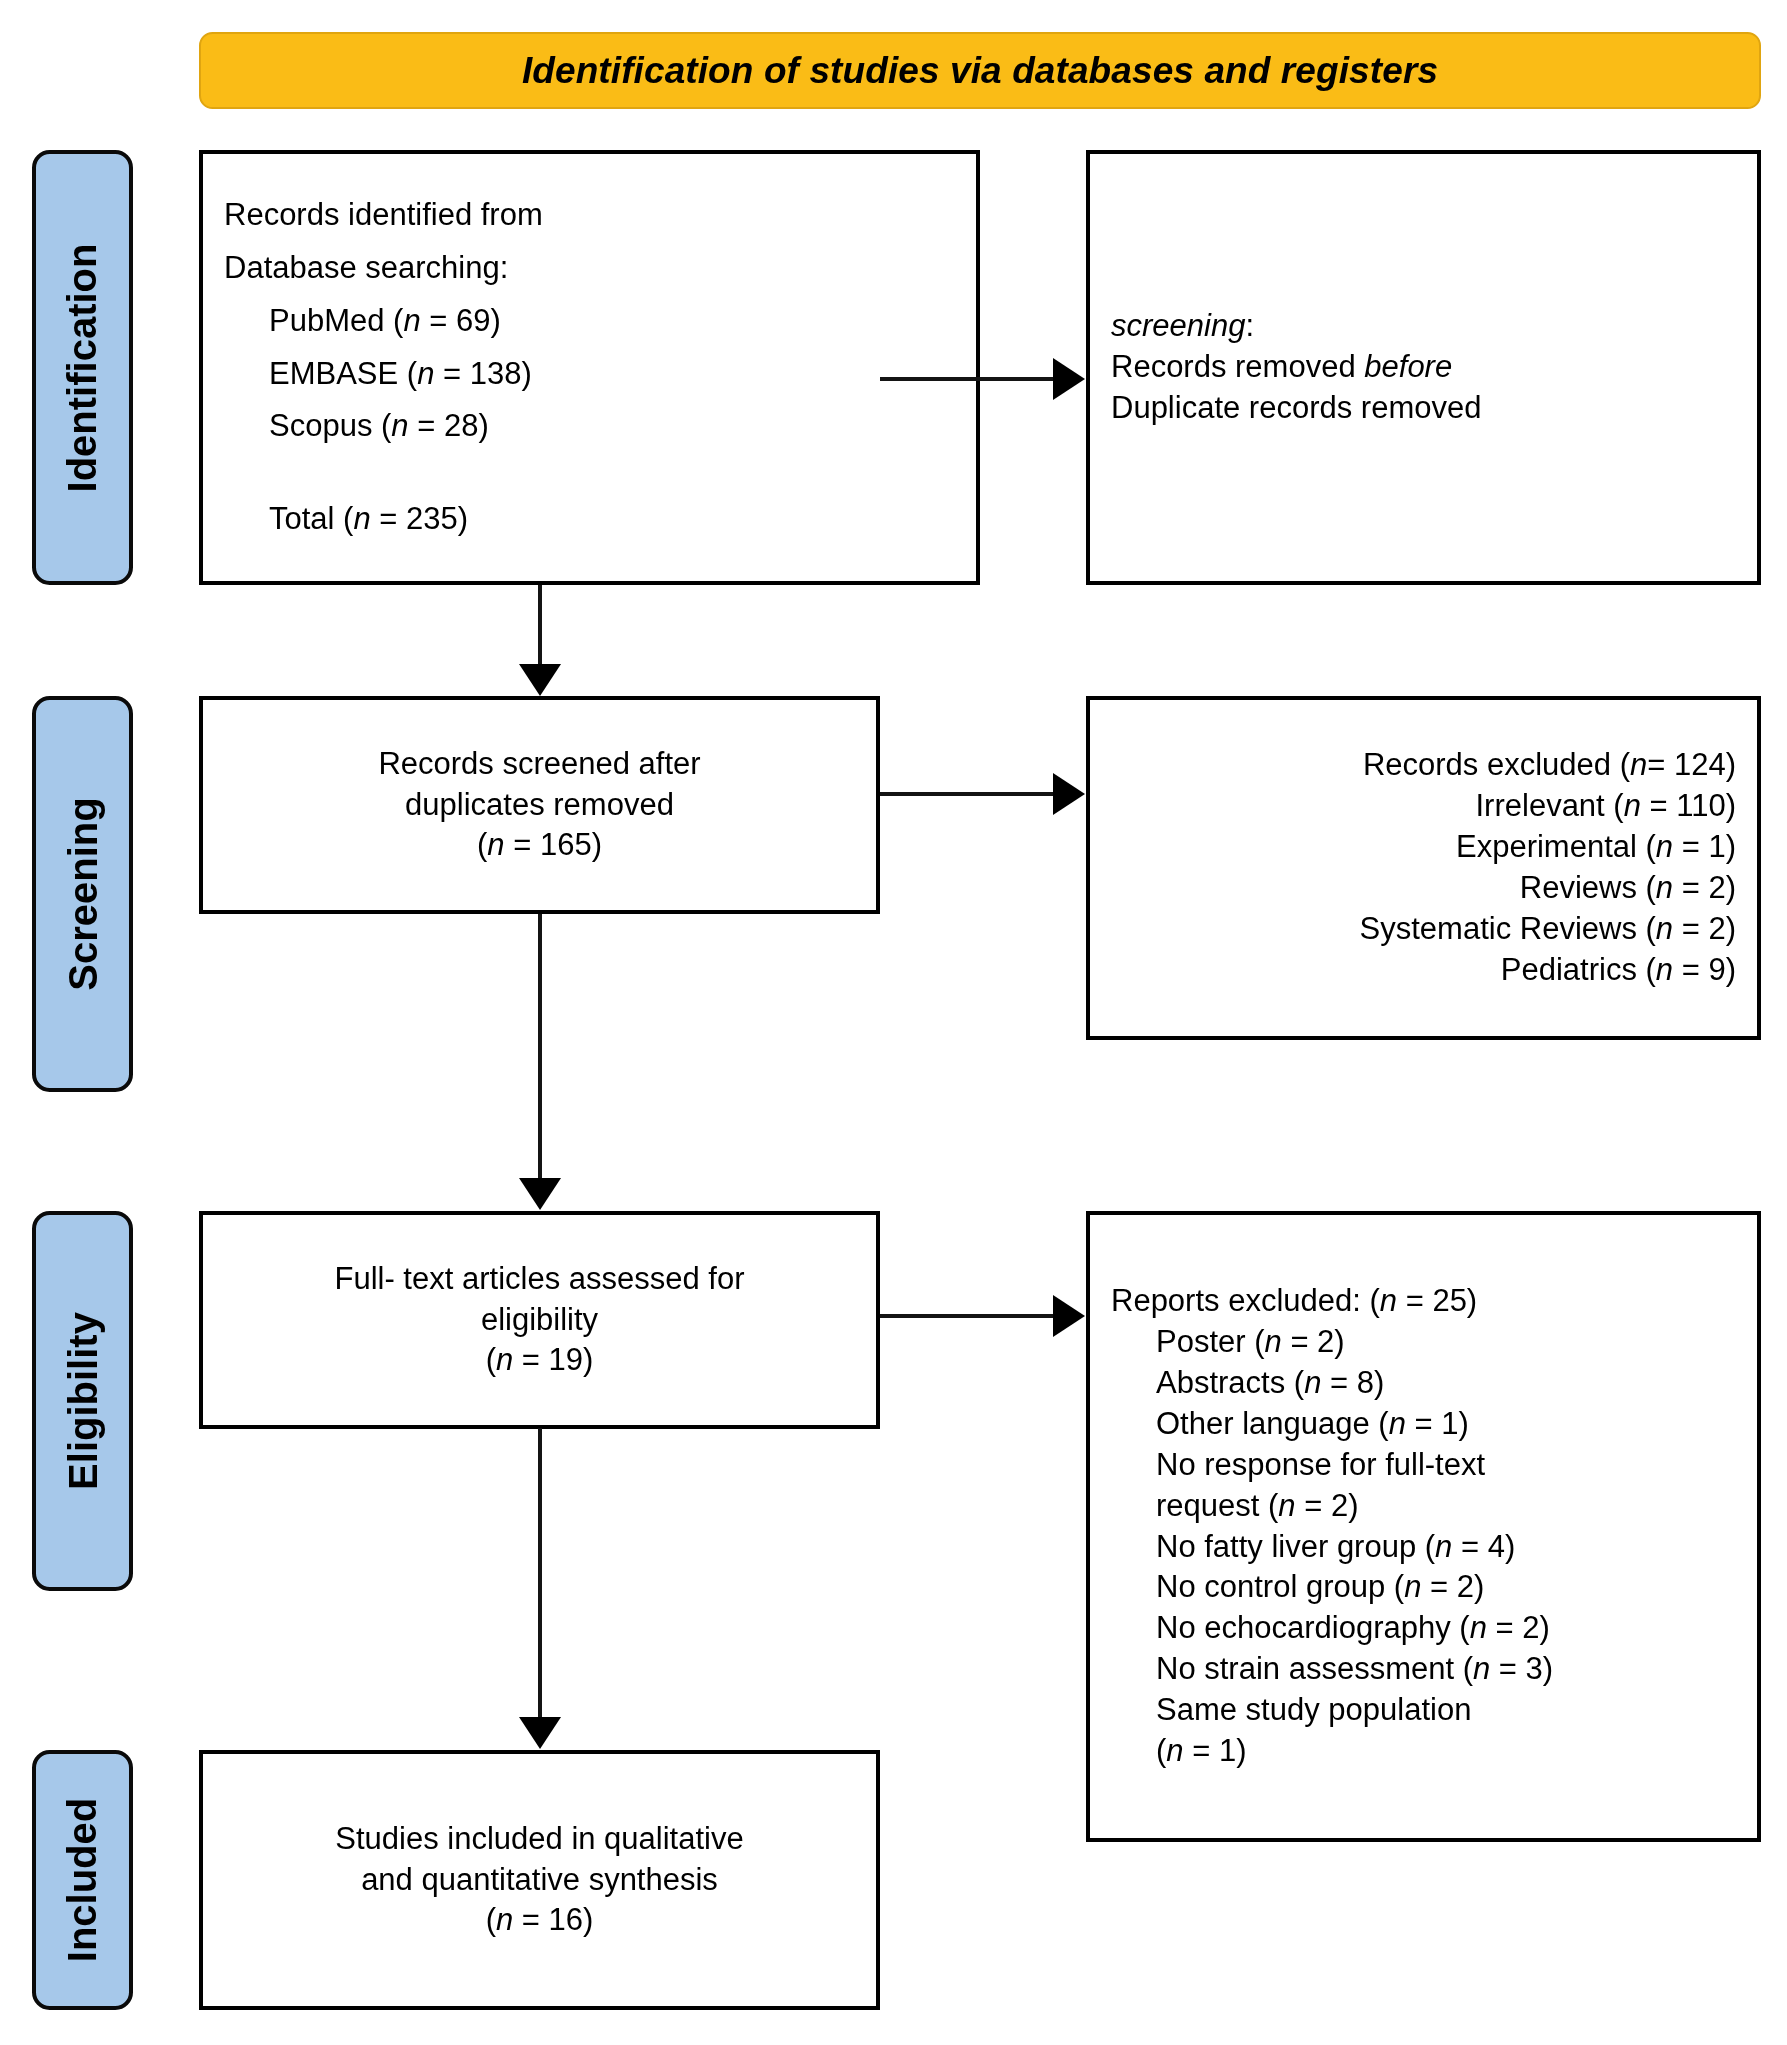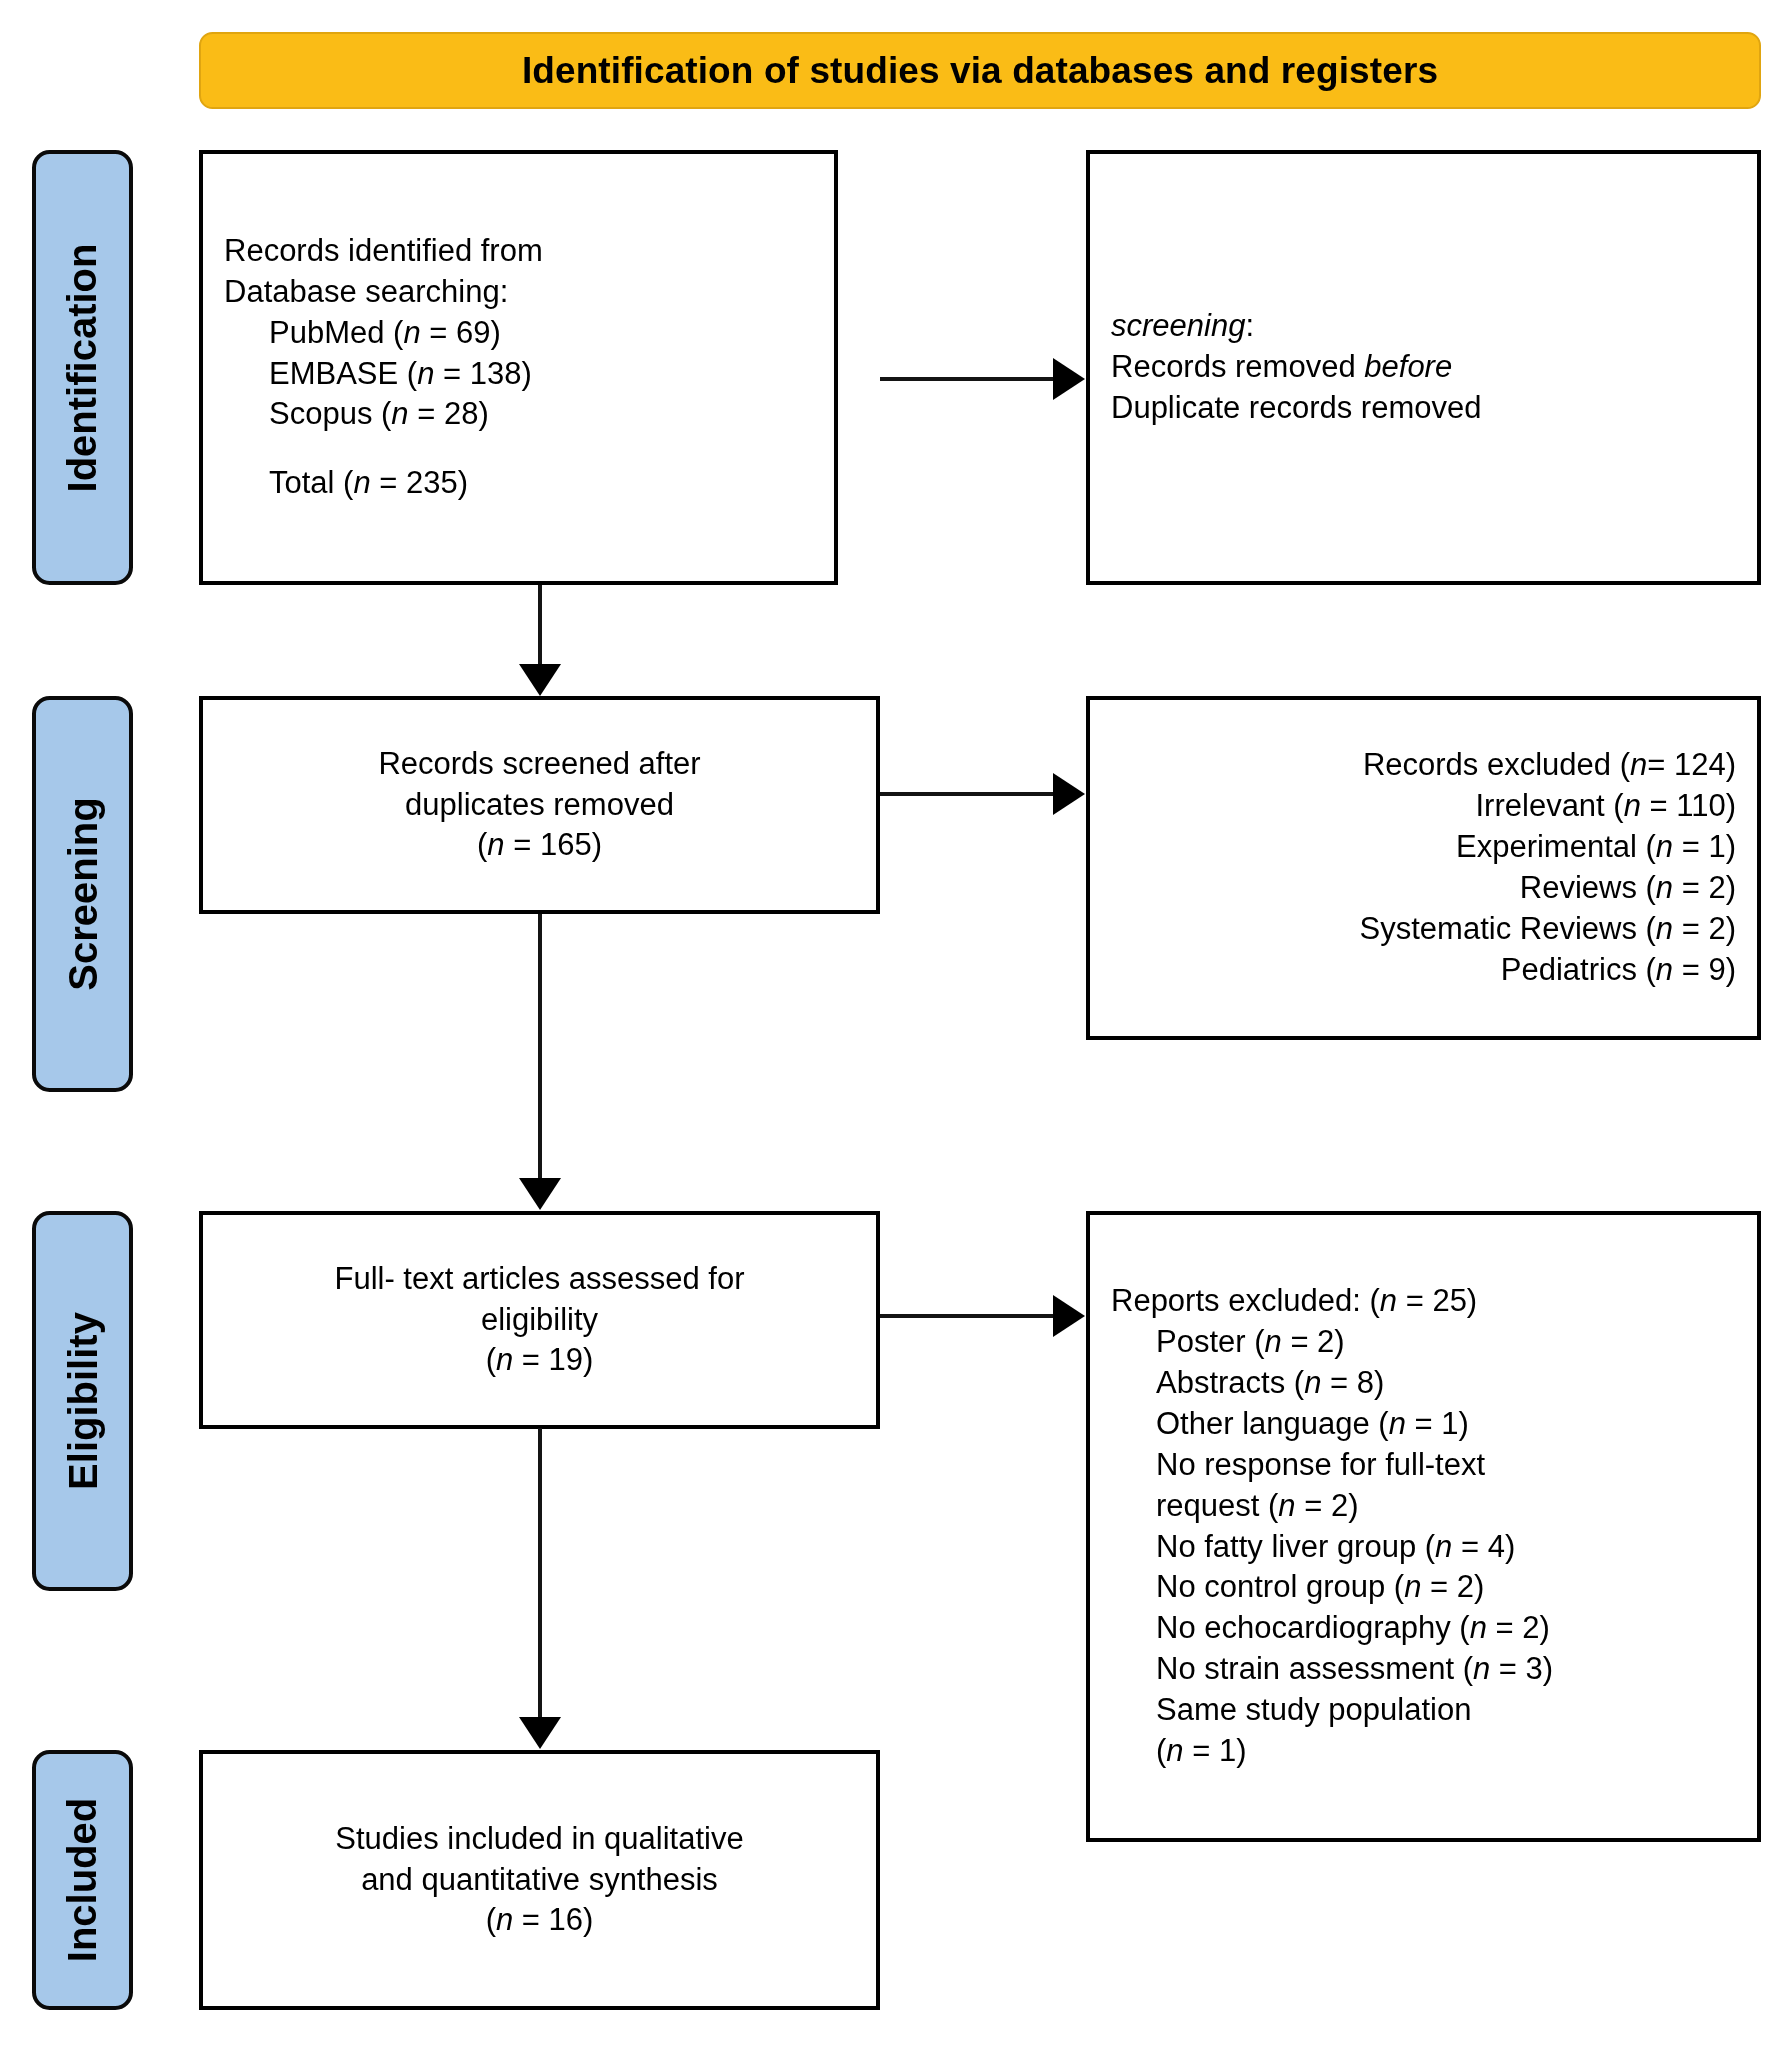--- a/index.html
+++ b/index.html
@@ -32,20 +32,21 @@
     border: 2.6px solid #E0A510;
     border-radius: 13.5px;
     display: flex;
     align-items: center;
     justify-content: center;
     text-align: center;
     font-weight: bold;
     font-size: 37px;
     letter-spacing: 0.1px;
     color: #000000;
+    font-style: italic;
   }
 
   
   .stage-tab {
     position: absolute;
     left: 32px;
     width: 101px;
     box-sizing: border-box;
     background: #A6C8EA;
     border: 4.7px solid #0A0A0A;
@@ -84,21 +85,21 @@
     color: #000000;
     white-space: pre;
   }
   .flow-box.center .line { text-align: center; }
   .flow-box.left   .line { text-align: left; }
   .line.indent  { padding-left: 45px; }
   .line.spacer  { height: 0.9em; }
   .ital { font-style: italic; }
 
   
-  #box-identified       { left: 199px;  top: 150px;  width: 639px; height: 435px; }
+  #box-identified       { left: 199px;  top: 150px;  width: 781px; height: 435px; gap: 12px; }
   #box-removed-before   { left: 1086px; top: 150px;  width: 675px; height: 435px; }
   #box-screened         { left: 199px;  top: 696px; width: 681px; height: 218px; }
   #box-records-excluded { left: 1086px; top: 696px; width: 675px; height: 344px; align-items: flex-end; }
   #box-fulltext         { left: 199px;  top: 1211px; width: 681px; height: 218px; }
   #box-reports-excluded { left: 1086px; top: 1211px; width: 675px; height: 631px; }
   #box-included         { left: 199px;  top: 1750px; width: 681px; height: 260px; }
 
   
   .conn-v {
     position: absolute;

